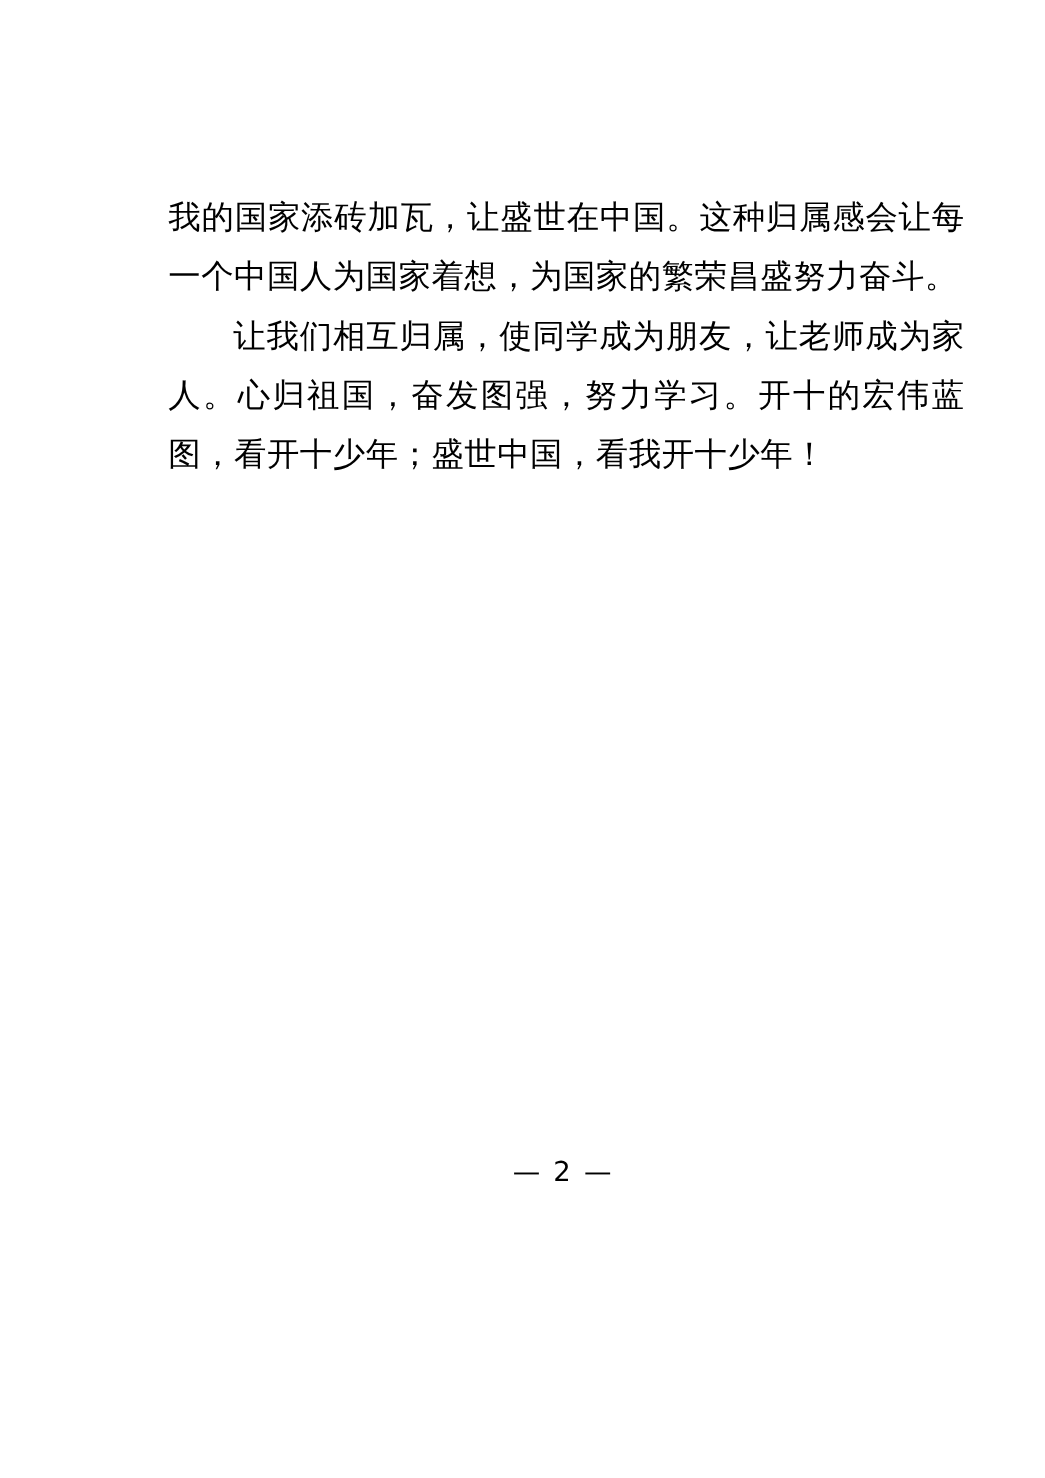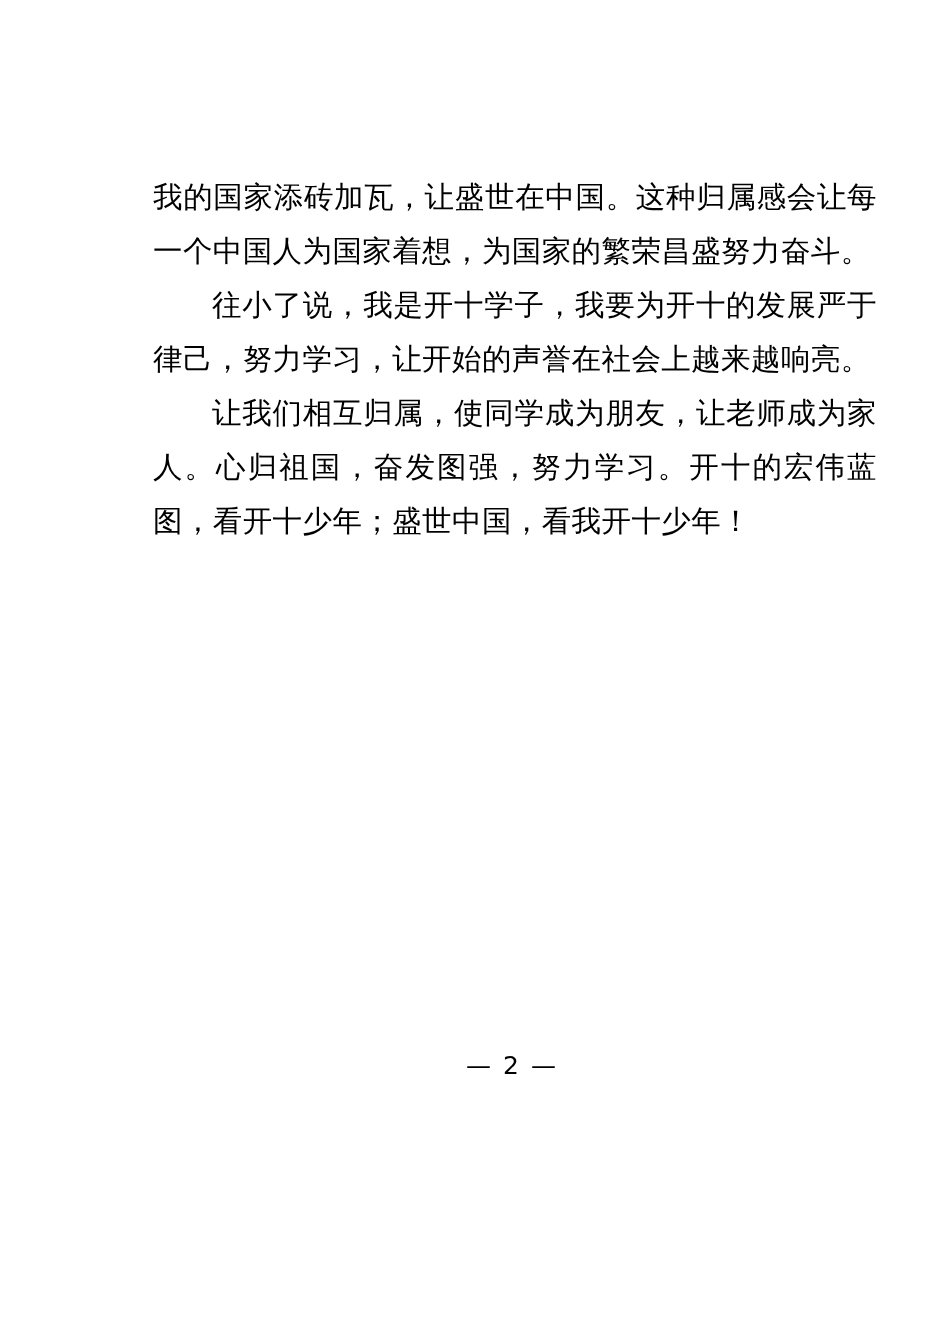--- a/index.html
+++ b/index.html
@@ -54,19 +54,18 @@
     display: inline-block;
     padding-left: 4px;
   }
 </style>
 </head>
 <body>
 
 <div class="page">
   <div class="body-text">
     <p class="para">我的国家添砖加瓦，让盛世在中国。这种归属感会让每一个中国人为国家着想，为国家的繁荣昌盛努力奋斗。</p>
-    <p class="para indent">往小了说，我是开十学子，我要为开十的发展严于律己，努力学习，让开始的声誉在社会上越来越响亮。</p>
     <p class="para indent">让我们相互归属，使同学成为朋友，让老师成为家人。心归祖国，奋发图强，努力学习。开十的宏伟蓝图，看开十少年；盛世中国，看我开十少年！</p>
   </div>
   <div class="footer">
     <span class="pagenum">— 2 —</span>
   </div>
 </div>
 
 </body></html>

